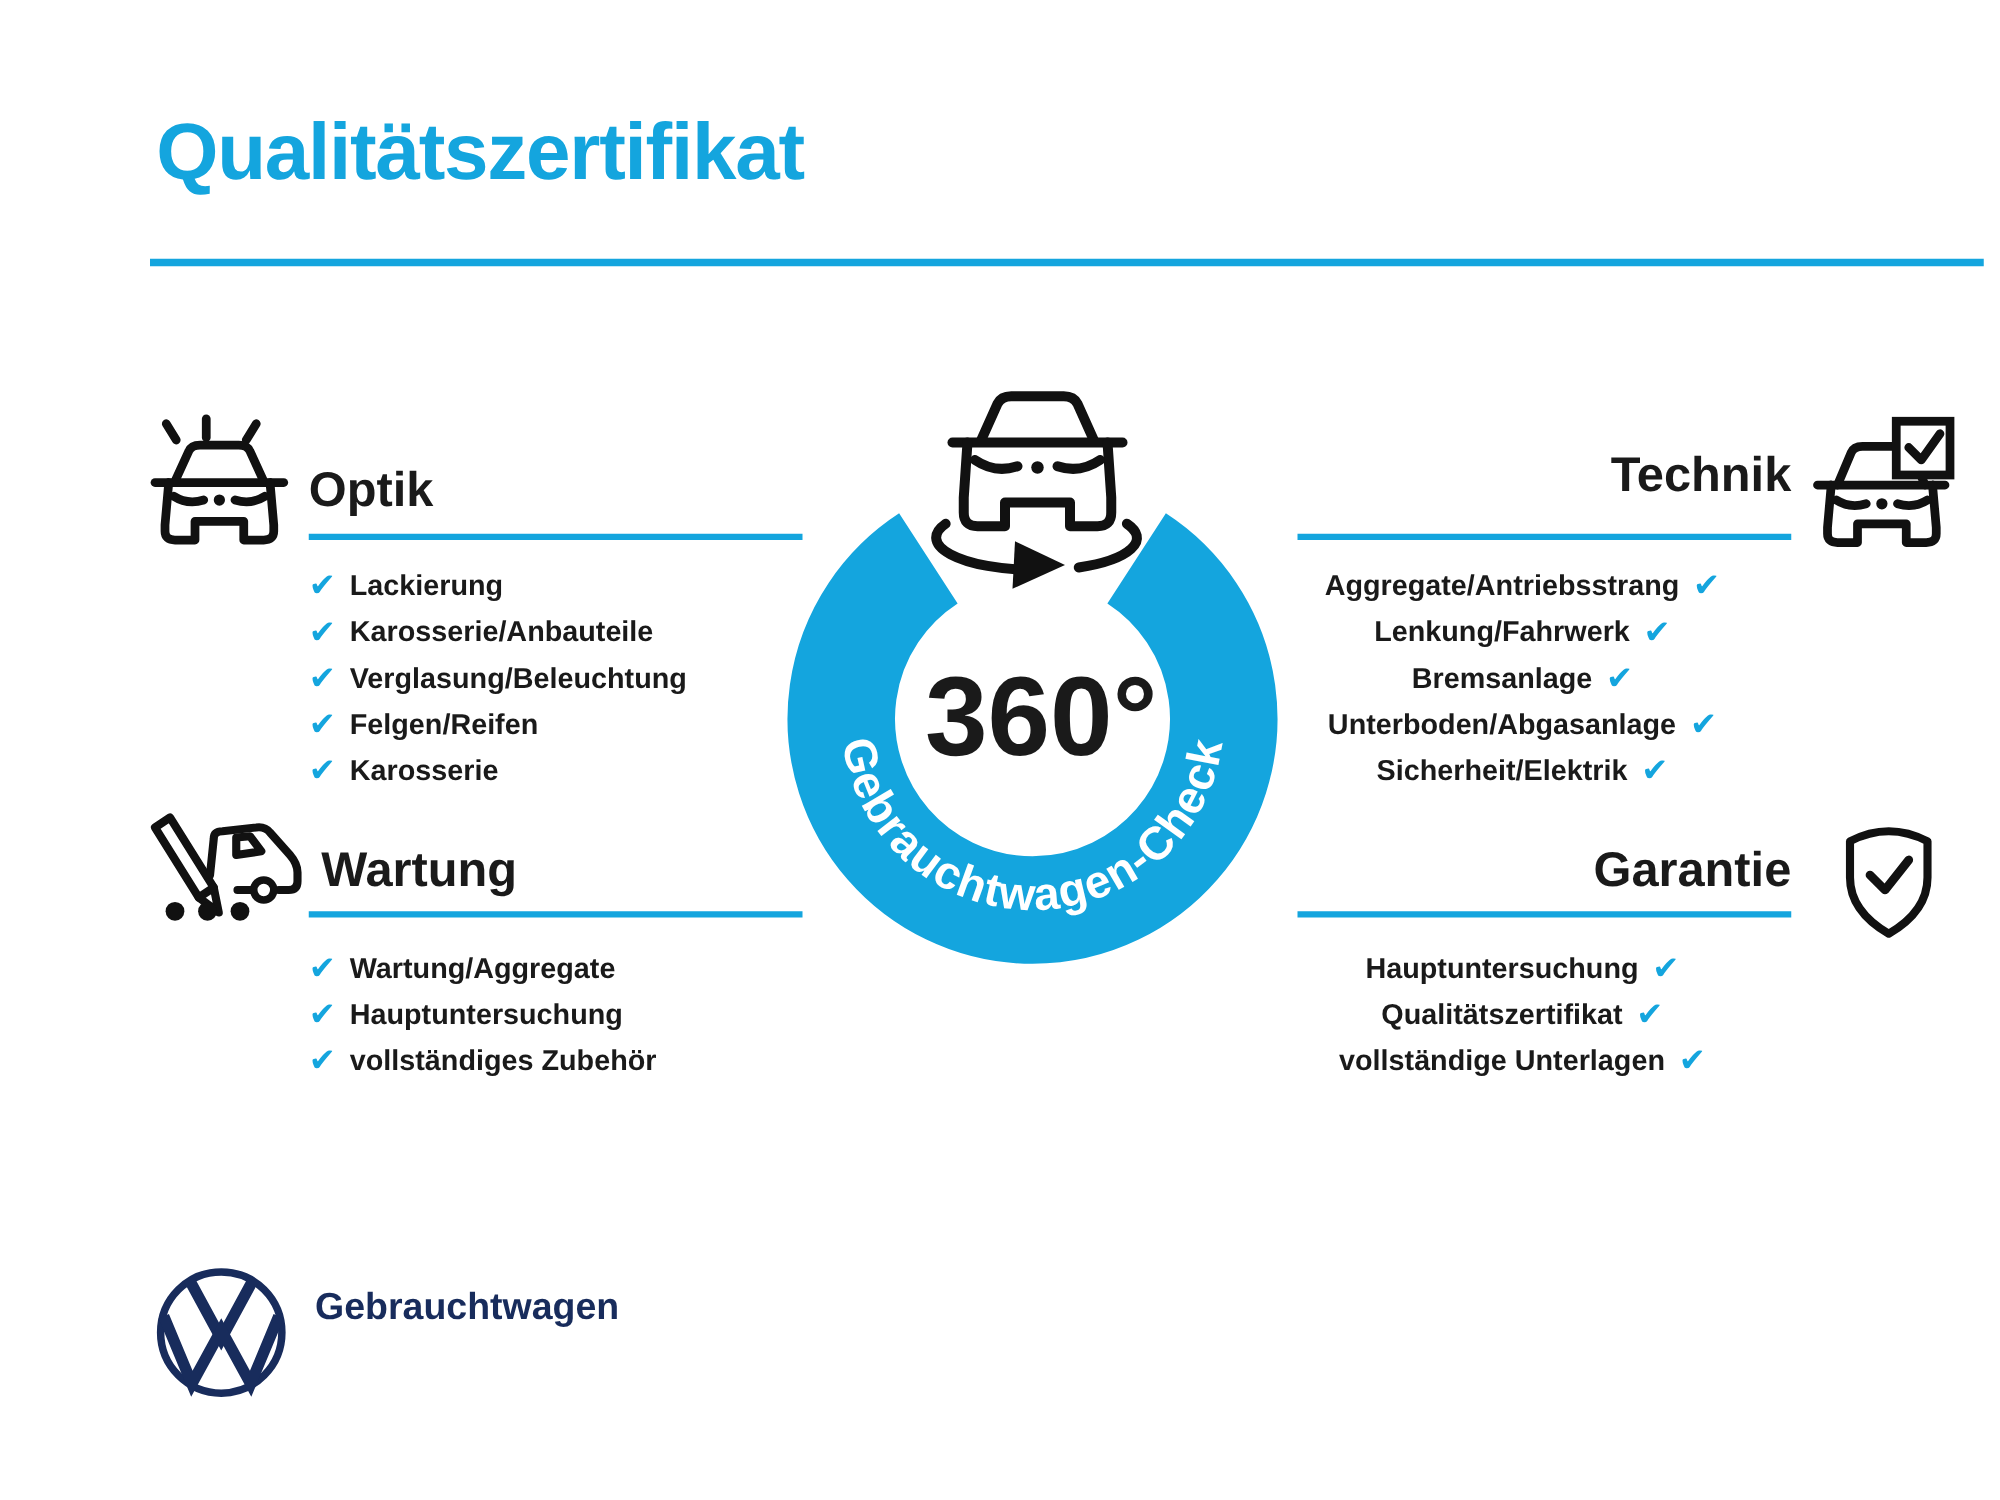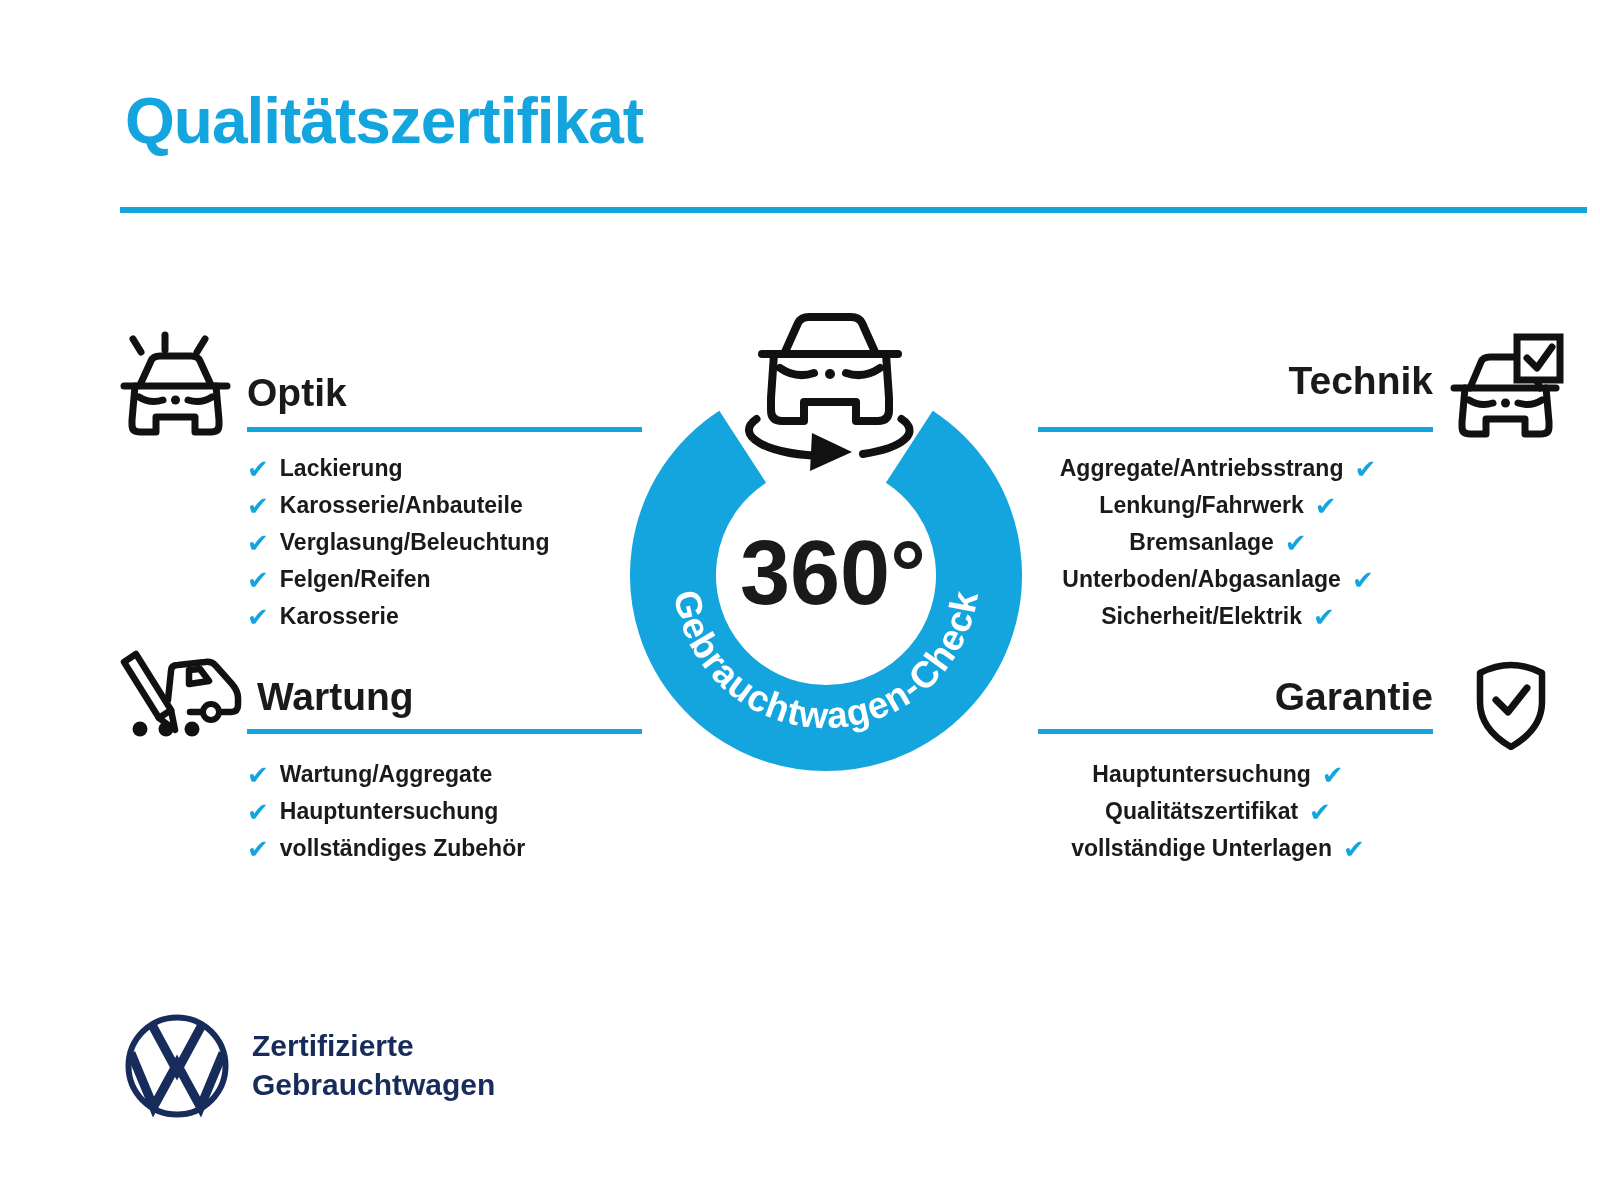--- a/index.html
+++ b/index.html
@@ -195,17 +195,16 @@
   </svg>
 
   <svg style="left:83px;top:1012px" width="108" height="108" viewBox="-54 -54 108 108">
     <g fill="none" stroke="#182c5c">
       <circle cx="0" cy="0" r="48.5" stroke-width="6"></circle>
       <path d="M -26 -43 L 0 5 L 26 -43" stroke-width="9" stroke-linejoin="miter"></path>
       <path d="M -46 -13 L -23.5 41 L 0 -2 L 23.5 41 L 46 -13" stroke-width="9" stroke-linejoin="miter"></path>
     </g>
   </svg>
   <div class="brand-text">
-    <div>Zertifizierte</div>
     <div>Gebrauchtwagen</div>
   </div>
 
 </div>
 
 </body></html>

